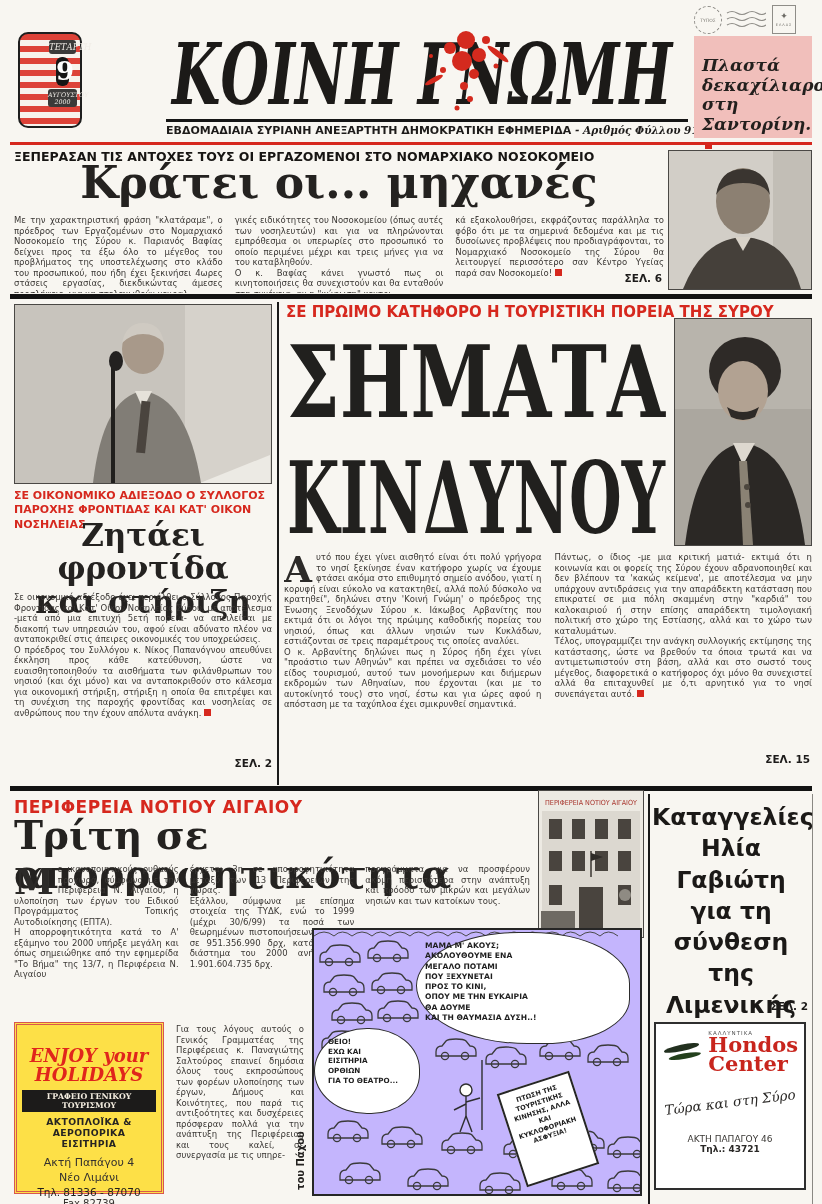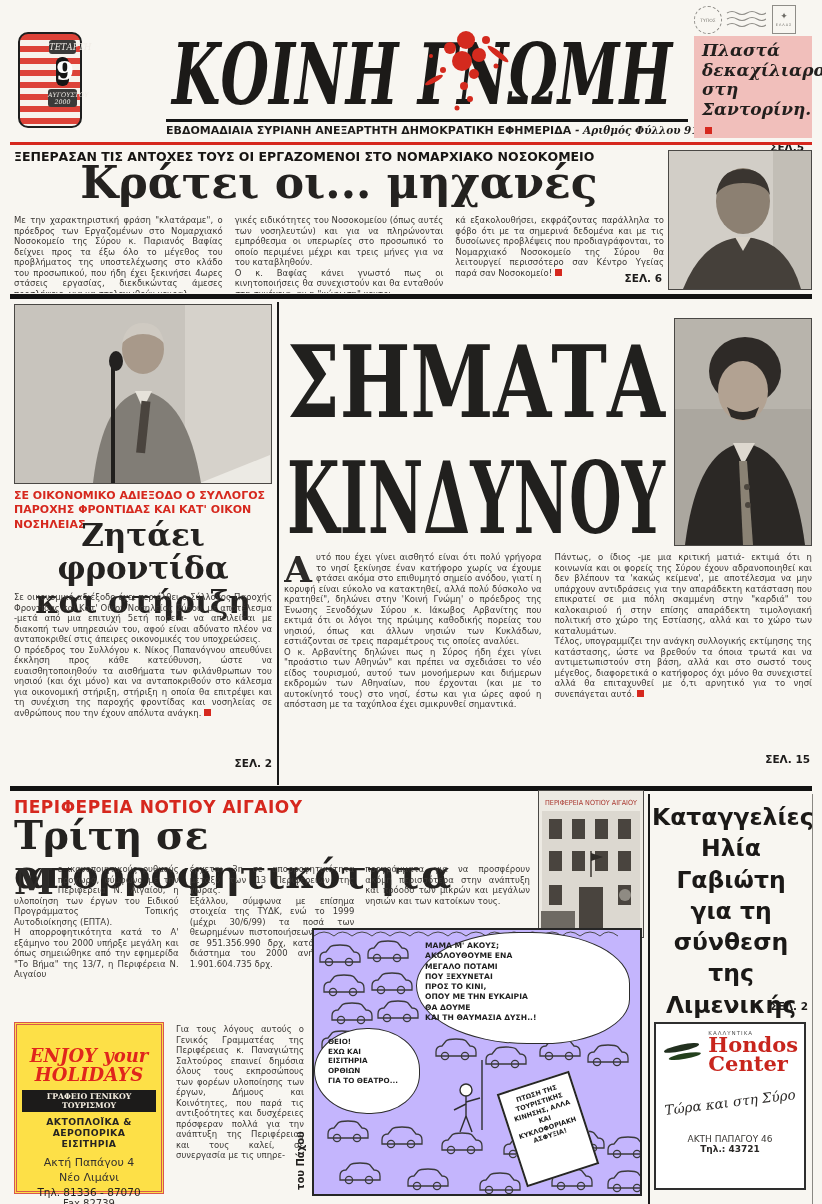--- a/index.html
+++ b/index.html
@@ -17,21 +17,21 @@
   .db-week{margin:6px 4px 3px;background:#3b3a39;color:#f0ece6;font-family:"DejaVu Serif",serif;
     font-style:italic;font-size:8.5px;text-align:center;border-radius:3px;padding:2px 0;}
   .db-day{margin:0 11px;background:#161616;color:#fff;font-family:"DejaVu Serif",serif;font-weight:bold;
     font-size:26px;text-align:center;border-radius:6px;line-height:1.1;}
   .db-month{margin:3px 3px 0;background:#3b3a39;color:#f0ece6;font-family:"DejaVu Serif",serif;
     font-style:italic;font-size:6.3px;text-align:center;border-radius:3px;padding:2px 0;}
   .title-svg{left:166px;top:28px;width:522px;height:90px;}
   .title-rule{left:166px;top:119px;width:522px;height:3px;background:#151515;}
   .subtitle{left:166px;top:124px;width:540px;font-size:11px;font-weight:bold;color:#1d1b1a;white-space:nowrap;}
   .subtitle .issue{font-family:"DejaVu Serif",serif;font-style:italic;font-size:10.5px;}
-  .teaser{left:694px;top:36px;width:118px;height:102px;background:#f1bfbb;box-sizing:border-box;padding:5px 8px;}
+  .teaser{left:694px;top:36px;width:118px;height:102px;background:#f1bfbb;box-sizing:border-box;padding:20px 8px;}
   .teaser-text{font-family:"DejaVu Serif",serif;font-style:italic;font-weight:bold;font-size:17px;
     line-height:1.15;color:#221f1d;white-space:pre-line;display:inline;}
   .teaser-page{font-weight:bold;font-size:10.5px;text-align:right;margin-top:3px;color:#1b1918;}
   .postmark{left:694px;top:6px;width:26px;height:26px;border:1px dashed #8f8d88;border-radius:50%;
     display:flex;align-items:center;justify-content:center;font-size:4.5px;color:#7c7a74;}
   .waves{left:726px;top:9px;}
   .stamp{left:772px;top:5px;width:22px;height:27px;border:1px solid #8f8d88;display:flex;flex-direction:column;
     align-items:center;justify-content:center;color:#6d6b66;}
   .stamp .glyph{font-size:9px;line-height:1;}
   .stamp .lbl{font-size:3.5px;letter-spacing:1px;margin-top:2px;}
@@ -209,20 +209,21 @@
   </div>
   <div class="abs care-caption">ΣΕ ΟΙΚΟΝΟΜΙΚΟ ΑΔΙΕΞΟΔΟ Ο ΣΥΛΛΟΓΟΣ ΠΑΡΟΧΗΣ ΦΡΟΝΤΙΔΑΣ ΚΑΙ ΚΑΤ' ΟΙΚΟΝ ΝΟΣΗΛΕΙΑΣ</div>
   <div class="abs care-headline" style="white-space:pre-line">Ζητάει φροντίδα
 και στήριξη</div>
   <div class="abs care-body body-text"><span>Σε οικονομικό αδιέξοδο έχει περιέλθει ο Σύλλογος Παροχής Φροντίδας και Κατ' Οίκον Νοσηλείας Σύρου, με αποτέλεσμα -μετά από μια επιτυχή 5ετή πορεία- να απειλείται με διακοπή των υπηρεσιών του, αφού είναι αδύνατο πλέον να ανταποκριθεί στις άπειρες οικονομικές του υποχρεώσεις.
 Ο πρόεδρος του Συλλόγου κ. Νίκος Παπανόγνου απευθύνει έκκληση προς κάθε κατεύθυνση, ώστε να ευαισθητοποιηθούν τα αισθήματα των φιλάνθρωπων του νησιού (και όχι μόνο) και να ανταποκριθούν στο κάλεσμα για οικονομική στήριξη, στήριξη η οποία θα επιτρέψει και τη συνέχιση της παροχής φροντίδας και νοσηλείας σε ανθρώπους που την έχουν απόλυτα ανάγκη.</span><span class="marker"></span></div>
   <div class="abs care-page pageref">ΣΕΛ. 2</div>
 
   <div class="abs vrule vrule1"></div>
 
+  <div class="abs danger-kicker">ΣΕ ΠΡΩΙΜΟ ΚΑΤΗΦΟΡΟ Η ΤΟΥΡΙΣΤΙΚΗ ΠΟΡΕΙΑ ΤΗΣ ΣΥΡΟΥ</div>
   <svg class="abs danger-headline" viewBox="0 0 384 222">
     <text x="192" y="94" text-anchor="middle" textLength="378" lengthAdjust="spacingAndGlyphs" font-family="DejaVu Serif, serif" font-weight="bold" font-size="100" fill="#21201e">ΣΗΜΑΤΑ</text>
     <text x="192" y="210" text-anchor="middle" textLength="378" lengthAdjust="spacingAndGlyphs" font-family="DejaVu Serif, serif" font-weight="bold" font-size="100" fill="#21201e">ΚΙΝΔΥΝΟΥ</text>
   </svg>
   <div class="abs photo3 photo-frame">
     <svg width="136" height="226" viewBox="0 0 136 226">
       <rect width="136" height="226" fill="#aba79f"></rect>
       <rect width="136" height="90" fill="#b8b4ac"></rect>
       <ellipse cx="70" cy="52" rx="36" ry="34" fill="#2e2a27"></ellipse>
       <ellipse cx="68" cy="72" rx="25" ry="30" fill="#b2a292"></ellipse>

